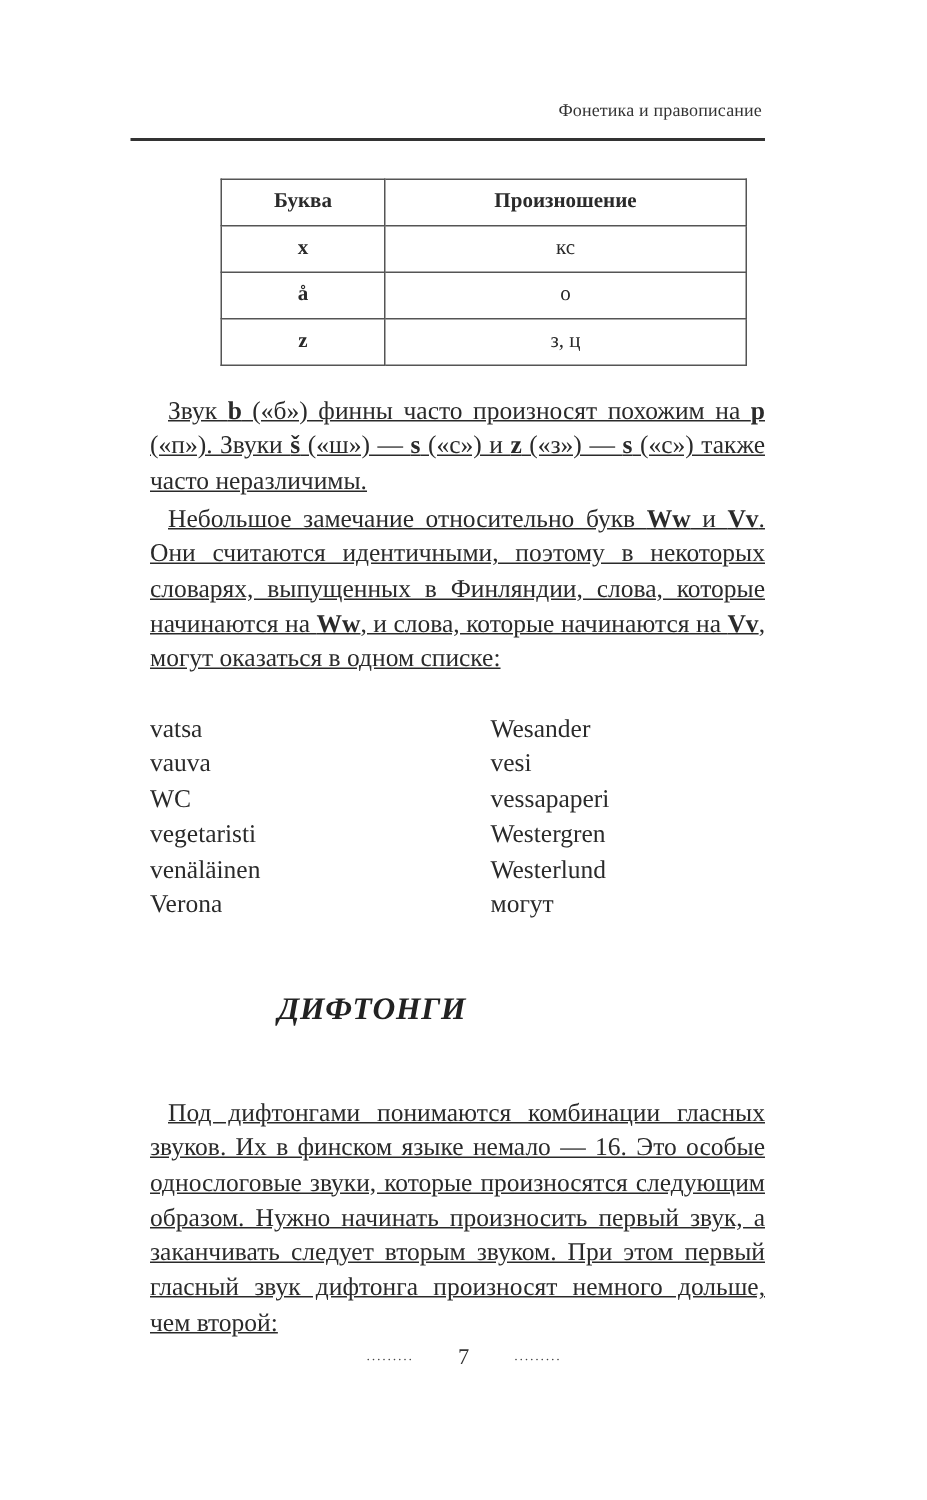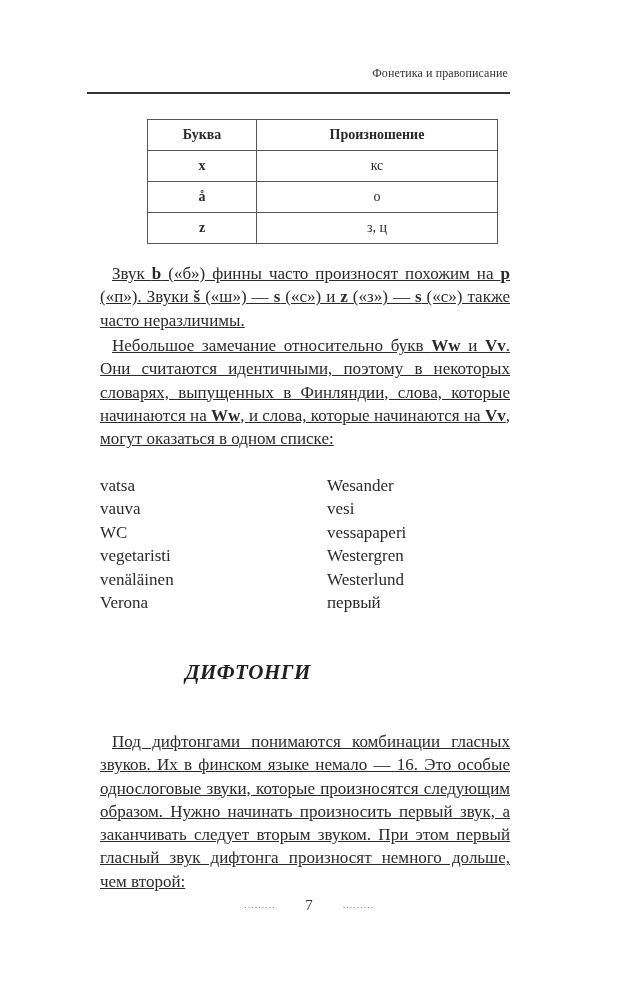--- a/index.html
+++ b/index.html
@@ -79,21 +79,21 @@
     <div>vegetaristi</div>
     <div>venäläinen</div>
     <div>Verona</div>
   </div>
   <div class="col right">
     <div>Wesander</div>
     <div>vesi</div>
     <div>vessapaperi</div>
     <div>Westergren</div>
     <div>Westerlund</div>
-    <div>первый</div>
+    <div>могут</div>
   </div>
 </div>
 
 <div class="heading">ДИФТОНГИ</div>
 
 <div class="text" style="top:730px;">
   <p class="p"><span class="indent"></span><span>Под дифтонгами понимаются комбинации гласных звуков. Их в финском языке немало — 16. Это особые однослоговые звуки, которые произносятся следующим образом. Нужно начинать произносить первый звук, а заканчивать следует вторым звуком. При этом первый гласный звук дифтонга произносят немного дольше, чем второй:</span></p>
 </div>
 
 <div class="footer">

